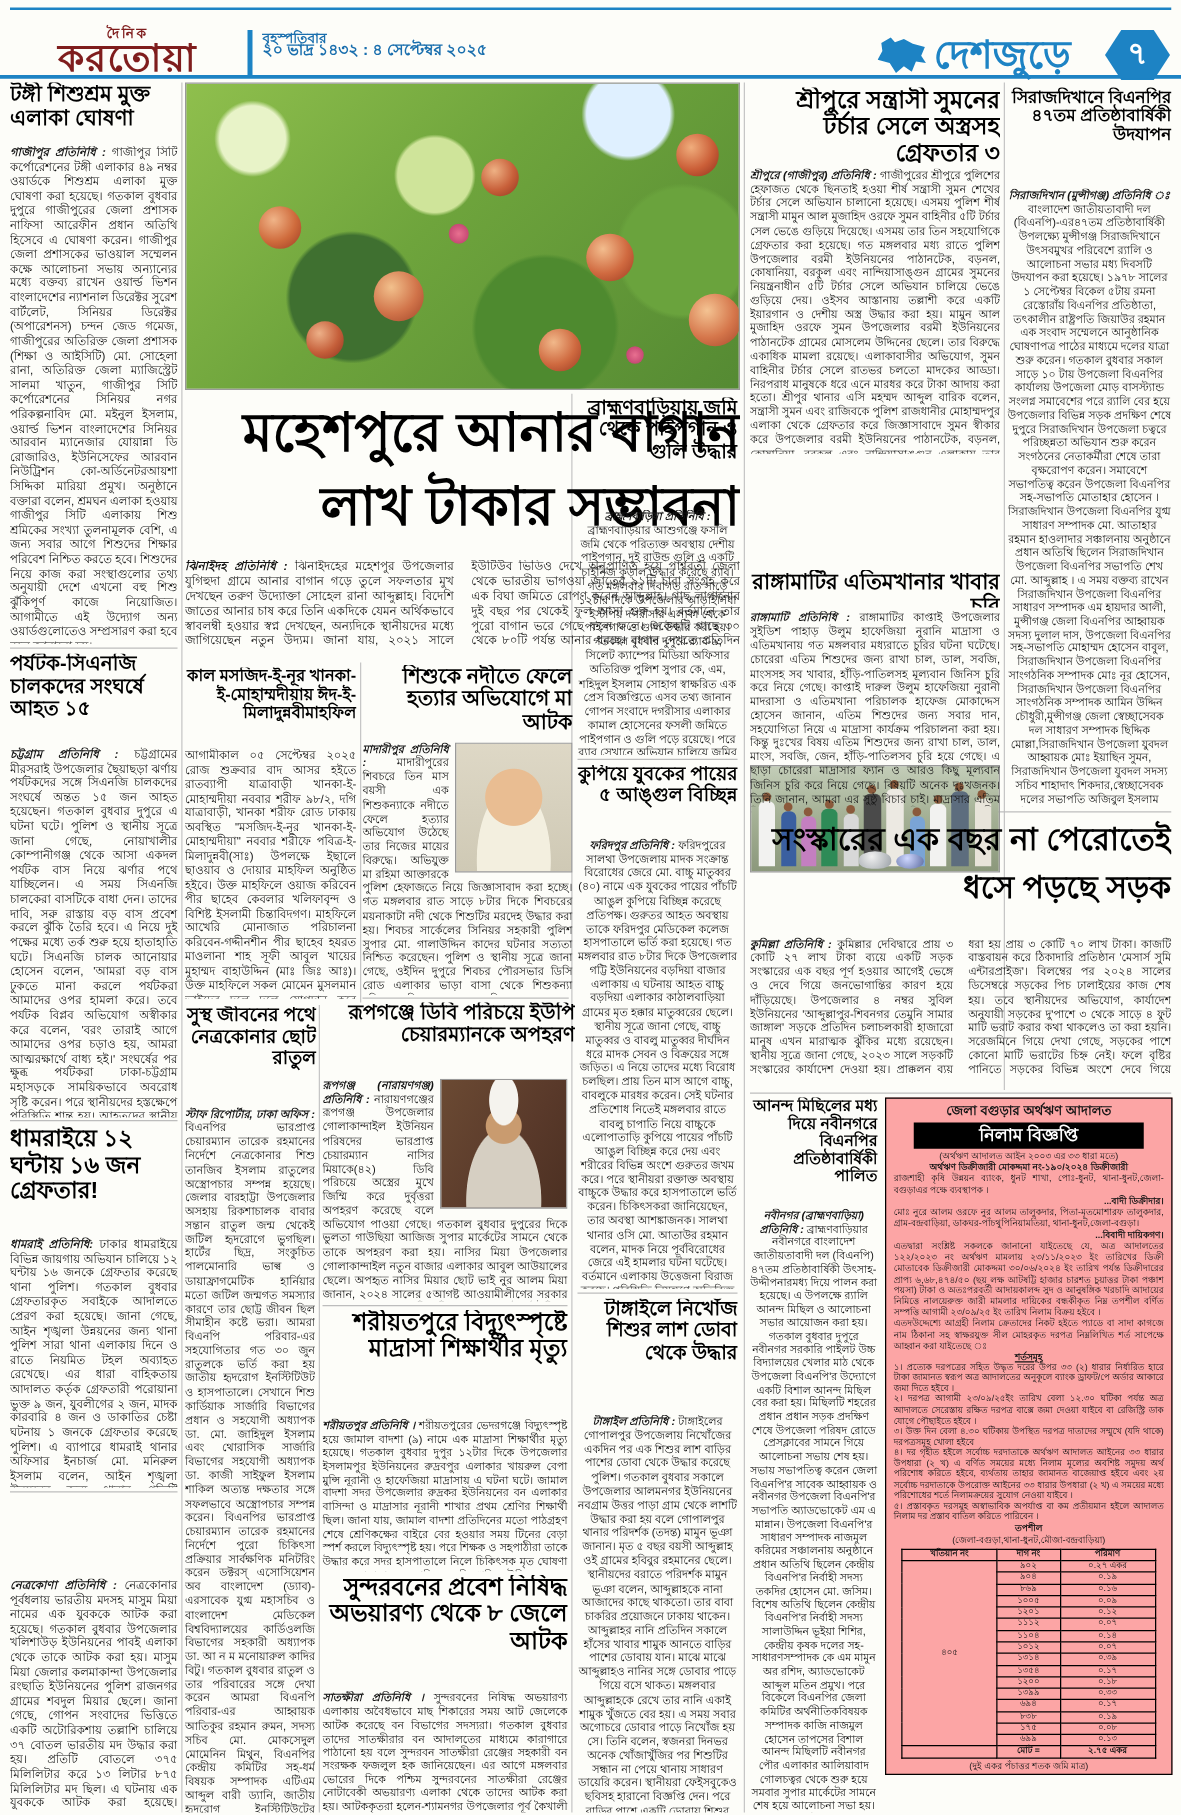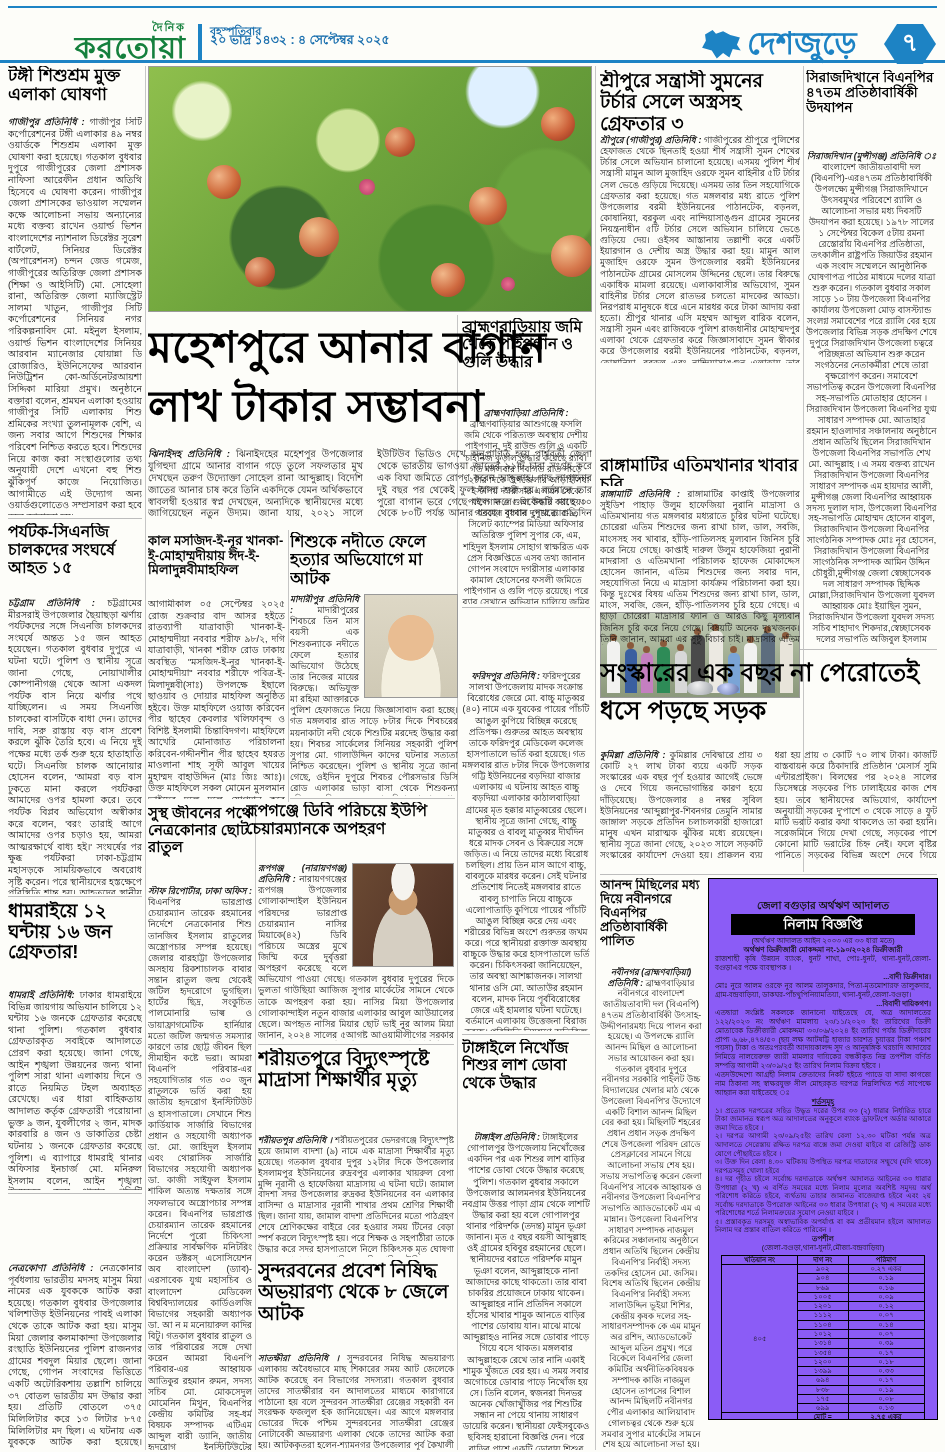--- a/index.html
+++ b/index.html
@@ -1,42 +1,42 @@
 <!DOCTYPE html>
 <html><head>
 <meta charset="utf-8">
 <style>
   html,body{margin:0;padding:0;background:#e8e8e8}
   .page{position:relative;width:945px;height:1452px;background:#fdfdf9;font-family:"Liberation Sans","DejaVu Sans",sans-serif;color:#141414;overflow:hidden;margin:0 auto}
   .abs{position:absolute;box-sizing:border-box}
-  .hl{font-weight:bold;line-height:1.12;text-align:left;color:#000;overflow:hidden}
+  .hl{font-weight:bold;line-height:1.12;text-align:right;color:#000;overflow:hidden}
   .hl.left{text-align:left}
   .bd{font-size:9.3px;line-height:1.25;text-align:justify;overflow:hidden}
   .bd.c{text-align:center}
   .by{font-weight:bold;font-style:italic}
   .vr{position:absolute;width:1px;background:#c6c6c6}
   .hr{position:absolute;height:1px;background:#bdbdbd}
   .blue{background:#1d83c4}
   
-  .brand{color:#15803d;text-align:right;line-height:1}
+  .brand{color:#7f1d1d;text-align:center;line-height:1}
   .brand .t{font-size:11px;font-weight:bold;letter-spacing:2px}
   .brand .m{font-size:30px;font-weight:700;letter-spacing:1px}
   .dt{color:#1a6fae;font-weight:bold;line-height:1}
   .section-ttl{color:#1d83c4;font-size:31px;font-weight:900;line-height:1}
   .hex{clip-path:polygon(25% 0,75% 0,100% 50%,75% 100%,25% 100%,0 50%);background:#1d83c4;color:#fff;display:flex;align-items:center;justify-content:center;font-size:25px;font-weight:900}
   .bdmap{clip-path:polygon(12% 20%,30% 6%,38% 18%,55% 10%,72% 22%,95% 30%,88% 52%,97% 70%,78% 66%,70% 92%,55% 78%,40% 95%,28% 70%,5% 62%,14% 40%);background:#1d83c4}
   
   .ph{position:relative;overflow:hidden;border:1px solid #9a9a9a}
   .fruit{position:absolute;border-radius:50%}
   .figrow{position:absolute;left:0;right:0;bottom:4px;display:flex;justify-content:space-around;align-items:flex-end;padding:0 4px}
   .fig{position:relative;border-radius:5px 5px 0 0}
   .fig::before{content:'';position:absolute;top:-7px;left:20%;width:7px;height:7px;border-radius:50%;background:#8a5a3c}
   .float-ph{float:right;margin:0 0 3px 5px;border:1px solid #999;position:relative;overflow:hidden}
   
-  .notice{border:1.6px solid #000;background:#8b5cf6;padding:20px 6px;font-size:7.2px;line-height:1.24;overflow:hidden}
+  .notice{border:1.6px solid #000;background:#fca5a5;padding:4px 6px;font-size:7.2px;line-height:1.24;overflow:hidden}
   .notice .court{text-align:center;font-weight:bold;font-size:10.5px}
   .notice .bar{background:#000;color:#fff;text-align:center;font-weight:bold;font-size:14px;padding:2px 0;margin:2px 16px}
   .notice .ctr{text-align:center}
   .notice .bold{font-weight:bold}
   .notice .rt{text-align:right;font-weight:bold}
   .notice .just{text-align:justify}
   .notice .ul{text-decoration:underline}
   .cond{display:flex;gap:3px;font-size:7px;line-height:1.22;text-align:justify}
   .notice table{width:94%;margin:2px auto;border-collapse:collapse;font-size:6.9px}
   .notice td,.notice th{border:0.8px solid #000;text-align:center;padding:0 2px;line-height:1.2;font-weight:normal}
@@ -121,41 +121,42 @@
   <div class="abs bd" style="left:290px;top:594px;width:168px;height:202px;font-size:8.9px">
     <span class="float-ph" style="width:92px;height:102px;display:block;background:
       radial-gradient(circle at 50% 42%, #e9bd92 0 30%, transparent 31%),
       radial-gradient(circle at 42% 38%, #3a2a20 0 2.5%, transparent 3%),
       radial-gradient(circle at 58% 38%, #3a2a20 0 2.5%, transparent 3%),
       radial-gradient(ellipse at 50% 92%, #f3efdf 0 45%, transparent 46%),
       linear-gradient(#ded8c6,#cfc9b5)"></span>
     <span class="by">মাদারীপুর প্রতিনিধি :</span> <span>মাদারীপুরের শিবচরে তিন মাস বয়সী এক শিশুকন্যাকে নদীতে ফেলে হত্যার অভিযোগ উঠেছে তার নিজের মায়ের বিরুদ্ধে। অভিযুক্ত মা রহিমা আক্তারকে পুলিশ হেফাজতে নিয়ে জিজ্ঞাসাবাদ করা হচ্ছে। গত মঙ্গলবার রাত সাড়ে ৮টার দিকে শিবচরের ময়নাকাটা নদী থেকে শিশুটির মরদেহ উদ্ধার করা হয়। শিবচর সার্কেলের সিনিয়র সহকারী পুলিশ সুপার মো. গালাউদ্দিন কাদের ঘটনার সত্যতা নিশ্চিত করেছেন। পুলিশ ও স্থানীয় সূত্রে জানা গেছে, ওইদিন দুপুরে শিবচর পৌরসভার ডিসি রোড এলাকার ভাড়া বাসা থেকে শিশুকন্যা মরিয়মকে নিয়ে বের হন মা রহিমা আক্তার। প্রায় এক ঘণ্টা পর তিনি একা বাসায় ফিরে আসেন এবং অসংলগ্ন কথাবার্তা বলতে থাকেন। প্রথমে তিনি দাবি করেন, অজ্ঞাত কেউ চেতনানাশক খাইয়ে তার সন্তানকে নিয়ে গেছে। পরবর্তীতে আবার জানান, কেউ শিশুটিকে রেখে গেছে কোথাও। ঘটনায় সন্দেহ হলে পুলিশ রহিমাকে জিজ্ঞাসাবাদ শুরু করে। একপর্যায়ে তিনি স্বীকার করেন, নিজেই শিশুটিকে ময়নাকাটা নদীতে ফেলে দিয়েছেন। পরে পুলিশ নদীতে অভিযান চালিয়ে রাত সাড়ে ৮টার দিকে শিশুটির মরদেহ উদ্ধার করে। শিবচর সার্কেলের সিনিয়র সহকারী পুলিশ সুপার বলেন, প্রাথমিকভাবে মনে হচ্ছে, মানসিক ভারসাম্যহীনতার কারণে এই ঘটনা ঘটেছে। বিষয়টি তদন্ত করে দেখা হচ্ছে এবং আইনগত প্রক্রিয়া চলমান রয়েছে। শিশুটির বাবা রফিকুল ইসলাম জানান, তার স্ত্রী রহিমা আক্তার দীর্ঘদিন ধরে মানসিক ভারসাম্যহীনতায় ভুগছিলেন।</span>
   </div>
 
-  <div class="abs hl" style="left:246px;top:802px;width:196px;height:58px;font-size:16px">রূপগঞ্জে ডিবি পরিচয়ে ইউপি চেয়ারম্যানকে অপহরণ</div>
+  <div class="abs hl" style="left:264px;top:802px;width:196px;height:58px;font-size:16px">রূপগঞ্জে ডিবি পরিচয়ে ইউপি চেয়ারম্যানকে অপহরণ</div>
   <div class="abs bd" style="left:258px;top:863px;width:196px;height:178px;font-size:8.9px">
     <span class="float-ph" style="width:100px;height:102px;display:block;background:
       radial-gradient(ellipse at 50% 16%, #f5f3ee 0 16%, transparent 17%),
       radial-gradient(circle at 50% 36%, #c99b6f 0 17%, transparent 18%),
       radial-gradient(circle at 43% 34%, #2c2018 0 2.5%, transparent 3%),
       radial-gradient(circle at 57% 34%, #2c2018 0 2.5%, transparent 3%),
       radial-gradient(ellipse at 50% 95%, #d6cfc2 0 42%, transparent 43%),
       linear-gradient(120deg,#6b4a33,#59392a 60%,#4c3022)"></span>
     <span class="by">রূপগঞ্জ (নারায়ণগঞ্জ) প্রতিনিধি :</span> <span>নারায়ণগঞ্জের রূপগঞ্জ উপজেলার গোলাকান্দাইল ইউনিয়ন পরিষদের ভারপ্রাপ্ত চেয়ারম্যান নাসির মিয়াকে(৪২) ডিবি পরিচয়ে অস্ত্রের মুখে জিম্মি করে দুর্বৃত্তরা অপহরণ করেছে বলে অভিযোগ পাওয়া গেছে। গতকাল বুধবার দুপুরের দিকে ভুলতা গাউছিয়া আজিজ সুপার মার্কেটের সামনে থেকে তাকে অপহরণ করা হয়। নাসির মিয়া উপজেলার গোলাকান্দাইল নতুন বাজার এলাকার আবুল আউয়ালের ছেলে। অপহৃত নাসির মিয়ার ছোট ভাই নুর আলম মিয়া জানান, ২০২৪ সালের ৫আগষ্ট আওয়ামীলীগের সরকার পতনের পর থেকে নাসির মিয়া গোলাকান্দাইল ইউনিয়ন পরিষদের ভারপ্রাপ্ত চেয়ারম্যান হিসেবে দায়িত্ব পালন করে আসছেন। গতকাল দুপুরের দিকে নাসির মিয়া তার ব্যক্তিগত গাড়িতে ভুলতা এলাকার আজিজ মার্কেটে অবস্থিত মার্কেন্টাইল ব্যাংকে যায়। সেখানে ব্যাংকের কাজ শেষ করে বের হলে দুর্বৃত্তরা অস্ত্রের মুখে জিম্মি করে ডিবি পরিচয়ে নাসির মিয়া ও তার গাড়ির চালক আশিকসহ মাইক্রোবাসে অপহরণ করে পূর্বাচলের ৩০০ ফুট সড়কে ঢাকার দিকে নিয়ে যায়। সময় অপহরণকারীরা নাসির মিয়ার গাড়িটি ভুলতা এলাকায় ফেলে রেখে যায়। রূপগঞ্জ থানা এসি মোহাম্মদ তরিকুল ইসলাম বলেন, আমরা এই ঘটনা শুনেছি। নাসির মিয়া উদ্ধারে আমরা অভিযান চালাচ্ছি। রূপগঞ্জ থানার কর্মরত কর্মকর্তা (এসি) তরিকুল ইসলাম জানান, এই ঘটনা অবগত হয়ে পুলিশ নাসির উদ্দীনকে উদ্ধারের কাজ করছে।</span>
   </div>
 
   <div class="abs hl" style="left:258px;top:1048px;width:196px;height:84px;font-size:19px">শরীয়তপুরে বিদ্যুৎস্পৃষ্টে মাদ্রাসা শিক্ষার্থীর মৃত্যু</div>
   <div class="abs bd" style="left:258px;top:1135px;width:196px;height:122px;font-size:8.7px"><span class="by">শরীয়তপুর প্রতিনিধি ।</span> <span>শরীয়তপুরের ভেদরগঞ্জে বিদ্যুৎস্পৃষ্ট হয়ে জামাল বাদশা (৯) নামে এক মাদ্রাসা শিক্ষার্থীর মৃত্যু হয়েছে। গতকাল বুধবার দুপুর ১২টার দিকে উপজেলার ইসলামপুর ইউনিয়নের রুদ্রবপুর এলাকার খায়রুল বেপা মুন্সি নূরানী ও হাফেজিয়া মাদ্রাসায় এ ঘটনা ঘটে। জামাল বাদশা সদর উপজেলার রুদ্রকর ইউনিয়নের বন এলাকার বাসিন্দা ও মাদ্রাসার নূরানী শাখার প্রথম শ্রেণির শিক্ষার্থী ছিল। জানা যায়, জামাল বাদশা প্রতিদিনের মতো পাঠগ্রহণ শেষে শ্রেণিকক্ষের বাইরে বের হওয়ার সময় টিনের বেড়া স্পর্শ করলে বিদ্যুৎস্পৃষ্ট হয়। পরে শিক্ষক ও সহপাঠীরা তাকে উদ্ধার করে সদর হাসপাতালে নিলে চিকিৎসক মৃত ঘোষণা করেন। মাদ্রাসার মুহতামিম মুফতি খবির উদ্দিন বলেন, শ্রেণিকক্ষের টিনের বেড়া বৈদ্যুতিক তারের সংস্পর্শে এসে বিদ্যুতায়িত হয়ে যায়। ক্লাস শেষে বের হওয়ার সময় এক ছাত্র বিদ্যুৎস্পৃষ্ট হয়। তাকে উদ্ধার করে হাসপাতালে নিলে চিকিৎসক মৃত ঘোষণা করেন। আমি এ ঘটনায় শোকাহত। শরীয়তপুর সদর হাসপাতালের চিকিৎসক কর্মকর্তা পারভীন আক্তার বলেন, বিদ্যুৎস্পৃষ্টের ঘটনায় এক শিশুকে হাসপাতালে নিয়ে আসা হয়েছিল। পরীক্ষা-নিরীক্ষাশেষে তার মৃত্যুর বিষয়ে নিশ্চিত হই। পালং মডেল থানার অফিসার ইনচার্জ হেলাল উদ্দিন বলেন, খবর পেয়ে হাসপাতালে খোঁজ নিয়েছি। এ ঘটনার পরবর্তী আইনি কার্যক্রম প্রক্রিয়াধীন।</span></div>
 
   <div class="abs hl" style="left:258px;top:1260px;width:196px;height:90px;font-size:19px">সুন্দরবনের প্রবেশ নিষিদ্ধ অভয়ারণ্য থেকে ৮ জেলে আটক</div>
   <div class="abs bd" style="left:258px;top:1353px;width:196px;height:97px;font-size:8.7px"><span class="by">সাতক্ষীরা প্রতিনিধি ।</span> <span>সুন্দরবনের নিষিদ্ধ অভয়ারণ্য এলাকায় অবৈধভাবে মাছ শিকারের সময় আট জেলেকে আটক করেছে বন বিভাগের সদস্যরা। গতকাল বুধবার তাদের সাতক্ষীরার বন আদালতের মাধ্যমে কারাগারে পাঠানো হয় বলে সুন্দরবন সাতক্ষীরা রেঞ্জের সহকারী বন সংরক্ষক ফজলুল হক জানিয়েছেন। এর আগে মঙ্গলবার ভোরের দিকে পশ্চিম সুন্দরবনের সাতক্ষীরা রেঞ্জের নোটাবেকী অভয়ারণ্য এলাকা থেকে তাদের আটক করা হয়। আটককৃতরা হলেন-শ্যামনগর উপজেলার পূর্ব কৈখালী গ্রামের বিশে গাজীর ছেলে আব্দুর সবুর, জহুর আলী গাজীর ছেলে আব্দুল আলিম, জয়নাল গাজীর ছেলে বুলবুল গাজী, শরৎ গাজীর ছেলে মজিবুর রহমান, সাইদুল বরকন্দাজের ছেলে মহিবুল বরকন্দাজ, অনিচুর মোল্যার ছেলে আফজাল মোল্যা, সাহেব খাঁ গ্রামের আজগার আলী মোড়লের ছেলে আনোয়ারুল মোড়ল ও নুরুজ্জামান গাজী। ফজলুল হক বলেন, দীর্ঘ তিন মাস পর ১ সেপ্টেম্বর থেকে সুন্দরবনে প্রবেশের অনুমতি দেওয়া হয়। তবে আটক কর্মজীবীরা দুদিন আগেই অবৈধভাবে সুন্দরবনে প্রবেশ করে নিষিদ্ধ ঘোষিত নোটাবেকী অভয়ারণ্য এলাকায় মাছ শিকার করে। এ সময় তাদের কাছ থেকে বিভিন্ন প্রজাতির ৩০ কেজি মাছ জব্দ করার খবরও জানান সাতক্ষীরা রেঞ্জের সহকারী এ বন সংরক্ষক।</span></div>
 
   <div class="abs hl" style="left:462px;top:318px;width:128px;height:86px;font-size:15.5px">ব্রাহ্মণবাড়িয়ায় জমি থেকে পাইপগান ও গুলি উদ্ধার</div>
   <div class="abs bd c" style="left:462px;top:408px;width:128px;height:196px;font-size:8.9px"><span class="by">ব্রাহ্মণবাড়িয়া প্রতিনিধি :</span> <span>ব্রাহ্মণবাড়িয়ার আশুগঞ্জে ফসলি জমি থেকে পরিত্যক্ত অবস্থায় দেশীয় পাইপগান, দুই রাউন্ড গুলি ও একটি চাইনিজ কুড়াল উদ্ধার করেছে র‌্যাব। গত মঙ্গলবার দিবাগত রাত সাড়ে ১২টার দিকে উপজেলার আড়াইসিধা ইস্টপিয় দগরীসার এলাকা থেকে পাইপগান ও গুলি উদ্ধার করা হয়। গতকাল বুধবার দুপুরে র‌্যাব-৯, সিলেট ক্যাম্পের মিডিয়া অফিসার অতিরিক্ত পুলিশ সুপার কে, এম, শহিদুল ইসলাম সোহাগ স্বাক্ষরিত এক প্রেস বিজ্ঞপ্তিতে এসব তথ্য জানান গোপন সংবাদে দগরীসার এলাকার কামাল হোসেনের ফসলী জমিতে পাইপগান ও গুলি পড়ে রয়েছে। পরে র‌্যাব সেখানে অভিযান চালিয়ে জমির পাশ থেকে এসব অস্ত্র ও গুলি পরিত্যক্ত অবস্থায় উদ্ধার করা হয়। এসব অস্ত্র ও গুলি আশুগঞ্জ থানায় হস্তান্তর করা হয়েছে।</span></div>
 
+  <div class="abs hl" style="left:462px;top:612px;width:128px;height:56px;font-size:15px">কুপিয়ে যুবকের পায়ের ৫ আঙ্গুল বিচ্ছিন্ন</div>
   <div class="abs bd c" style="left:462px;top:671px;width:128px;height:360px;font-size:8.9px"><span class="by">ফরিদপুর প্রতিনিধি :</span> <span>ফরিদপুরের সালথা উপজেলায় মাদক সংক্রান্ত বিরোধের জেরে মো. বাচ্চু মাতুব্বর (৪০) নামে এক যুবকের পায়ের পাঁচটি আঙুল কুপিয়ে বিচ্ছিন্ন করেছে প্রতিপক্ষ। গুরুতর আহত অবস্থায় তাকে ফরিদপুর মেডিকেল কলেজ হাসপাতালে ভর্তি করা হয়েছে। গত মঙ্গলবার রাত ৮টার দিকে উপজেলার গট্টি ইউনিয়নের বড়দিয়া বাজার এলাকায় এ ঘটনায় আহত বাচ্চু বড়দিয়া এলাকার কাঠালবাড়িয়া গ্রামের মৃত হক্কার মাতুব্বরের ছেলে। স্থানীয় সূত্রে জানা গেছে, বাচ্চু মাতুব্বর ও বাবলু মাতুব্বর দীর্ঘদিন ধরে মাদক সেবন ও বিক্রয়ের সঙ্গে জড়িত। এ নিয়ে তাদের মধ্যে বিরোধ চলছিল। প্রায় তিন মাস আগে বাচ্চু, বাবলুকে মারধর করেন। সেই ঘটনার প্রতিশোধ নিতেই মঙ্গলবার রাতে বাবলু চাপাতি নিয়ে বাচ্চুকে এলোপাতাড়ি কুপিয়ে পায়ের পাঁচটি আঙুল বিচ্ছিন্ন করে দেয় এবং শরীরের বিভিন্ন অংশে গুরুতর জখম করে। পরে স্থানীয়রা রক্তাক্ত অবস্থায় বাচ্চুকে উদ্ধার করে হাসপাতালে ভর্তি করেন। চিকিৎসকরা জানিয়েছেন, তার অবস্থা আশঙ্কাজনক। সালথা থানার ওসি মো. আতাউর রহমান বলেন, মাদক নিয়ে পূর্ববিরোধের জেরে এই হামলার ঘটনা ঘটেছে। বর্তমানে এলাকায় উত্তেজনা বিরাজ করছে। পরিস্থিতি নিয়ন্ত্রণে অতিরিক্ত পুলিশ মোতায়েন করা হয়েছে। অভিযোগ পেলে আইনগত ব্যবস্থা নেওয়া হবে।</span></div>
 
   <div class="abs hl" style="left:462px;top:1039px;width:128px;height:90px;font-size:15.5px">টাঙ্গাইলে নিখোঁজ শিশুর লাশ ডোবা থেকে উদ্ধার</div>
   <div class="abs bd c" style="left:462px;top:1132px;width:128px;height:318px;font-size:8.9px"><span class="by">টাঙ্গাইল প্রতিনিধি :</span> <span>টাঙ্গাইলের গোপালপুর উপজেলায় নিখোঁজের একদিন পর এক শিশুর লাশ বাড়ির পাশের ডোবা থেকে উদ্ধার করেছে পুলিশ। গতকাল বুধবার সকালে উপজেলার আলমনগর ইউনিয়নের নবগ্রাম উত্তর পাড়া গ্রাম থেকে লাশটি উদ্ধার করা হয় বলে গোপালপুর থানার পরিদর্শক (তদন্ত) মামুন ভূঞা জানান। মৃত ৫ বছর বয়সী আব্দুল্লাহ ওই গ্রামের হবিবুর রহমানের ছেলে। স্থানীয়দের বরাতে পরিদর্শক মামুন ভূঞা বলেন, আব্দুল্লাহকে নানা আজাদের কাছে থাকতো। তার বাবা চাকরির প্রয়োজনে ঢাকায় থাকেন। আব্দুল্লাহর নানি প্রতিদিন সকালে হাঁসের খাবার শামুক আনতে বাড়ির পাশের ডোবায় যান। মাঝে মাঝে আব্দুল্লাহও নানির সঙ্গে ডোবার পাড়ে গিয়ে বসে থাকত। মঙ্গলবার আব্দুল্লাহকে রেখে তার নানি একাই শামুক খুঁজতে বের হয়। এ সময় সবার অগোচরে ডোবার পাড়ে নিখোঁজ হয় সে। তিনি বলেন, স্বজনরা দিনভর অনেক খোঁজাখুঁজির পর শিশুটির সন্ধান না পেয়ে থানায় সাধারণ ডায়েরি করেন। স্থানীয়রা ফেইসবুকেও ছবিসহ হারানো বিজ্ঞপ্তি দেন। পরে বাড়ির পাশে একটি ডোবায় শিশুর লাশ ভাসতে দেখে পরিবারের লোকজন লাশটি উদ্ধার করে সমাপ্ত করেন। পরিদর্শক মামুন ভূঞা বলেন, শিশুটির পরিবারের কোনো অভিযোগ না থাকায় লাশ তাদের কাছে হস্তান্তর করা হয়েছে।</span></div>
 
   <div class="abs hl" style="left:600px;top:70px;width:200px;height:62px;font-size:19px">শ্রীপুরে সন্ত্রাসী সুমনের টর্চার সেলে অস্ত্রসহ গ্রেফতার ৩</div>
   <div class="abs bd" style="left:600px;top:135px;width:200px;height:228px;font-size:8.9px"><span class="by">শ্রীপুরে (গাজীপুর) প্রতিনিধি :</span> <span>গাজীপুরের শ্রীপুরে পুলিশের হেফাজত থেকে ছিনতাই হওয়া শীর্ষ সন্ত্রাসী সুমন শেখের টর্চার সেলে অভিযান চালানো হয়েছে। এসময় পুলিশ শীর্ষ সন্ত্রাসী মামুন আল মুজাহিদ ওরফে সুমন বাহিনীর ৫টি টর্চার সেল ভেঙে গুড়িয়ে দিয়েছে। এসময় তার তিন সহযোগিকে গ্রেফতার করা হয়েছে। গত মঙ্গলবার মধ্য রাতে পুলিশ উপজেলার বরমী ইউনিয়নের পাঠানটেক, বড়নল, কোষানিয়া, বরকুল এবং নান্দিয়াসাঙ্গুন গ্রামের সুমনের নিয়ন্ত্রনাধীন ৫টি টর্চার সেলে অভিযান চালিয়ে ভেঙে গুড়িয়ে দেয়। ওইসব আস্তানায় তল্লাশী করে একটি ইয়ারগান ও দেশীয় অস্ত্র উদ্ধার করা হয়। মামুন আল মুজাহিদ ওরফে সুমন উপজেলার বরমী ইউনিয়নের পাঠানটেক গ্রামের মোসলেম উদ্দিনের ছেলে। তার বিরুদ্ধে একাধিক মামলা রয়েছে। এলাকাবাসীর অভিযোগ, সুমন বাহিনীর টর্চার সেলে রাতভর চলতো মাদকের আড্ডা। নিরপরাধ মানুষকে ধরে এনে মারধর করে টাকা আদায় করা হতো। শ্রীপুর থানার এসি মহম্মদ আব্দুল বারিক বলেন, সন্ত্রাসী সুমন এবং রাজিবকে পুলিশ রাজধানীর মোহাম্মদপুর এলাকা থেকে গ্রেফতার করে জিজ্ঞাসাবাদে সুমন স্বীকার করে উপজেলার বরমী ইউনিয়নের পাঠানটেক, বড়নল, কোষানিয়া, বরকুল এবং নান্দিয়াসাঙ্গুন এলাকায় তার পাঁচটি আস্তানা রয়েছে। তার দেওয়া তথ্যের ভিত্তিতে ওইসব আস্তানায় তল্লাশী করে একটি ইয়ারগান ও দেশীয় অস্ত্র উদ্ধার করা হয়। ইয়ারগানকে রাইফেল হিসেবে ব্যবহার করে মানুষদেরকে ভয়ভীতি দেখিয়ে মোটা অঙ্কের টাকা আদায় করতো। এসময় আস্তানাগুলো থেকে সুমন বাহিনীর তিন সদস্যকে গ্রেফতার করা হয়েছে। গ্রেফতারকৃতরা হলো- উপজেলার বরমী ইউনিয়নের কাঁঠালিয়া গ্রামের আব্দুল আজিজের ছেলে আশরাফুল ইসলাম (১৮), পোসানিয়া গ্রামের তমিজ উদ্দিনের ছেলে আব্দুল শাহীন (৩৫) এবং বড়নল গ্রামের মৃত হাসেমের ছেলে কফিল উদ্দিন (৬৫)। বুধবার তাদেরকে গাজীপুর আদালতে পাঠানোর প্রস্তুতি চলছে।</span></div>
 
   <div class="abs ph" style="left:600px;top:366px;width:200px;height:86px;background:linear-gradient(#c3cdb8 0%,#a6b297 45%,#8b987b 100%)">
     <div class="figrow">

